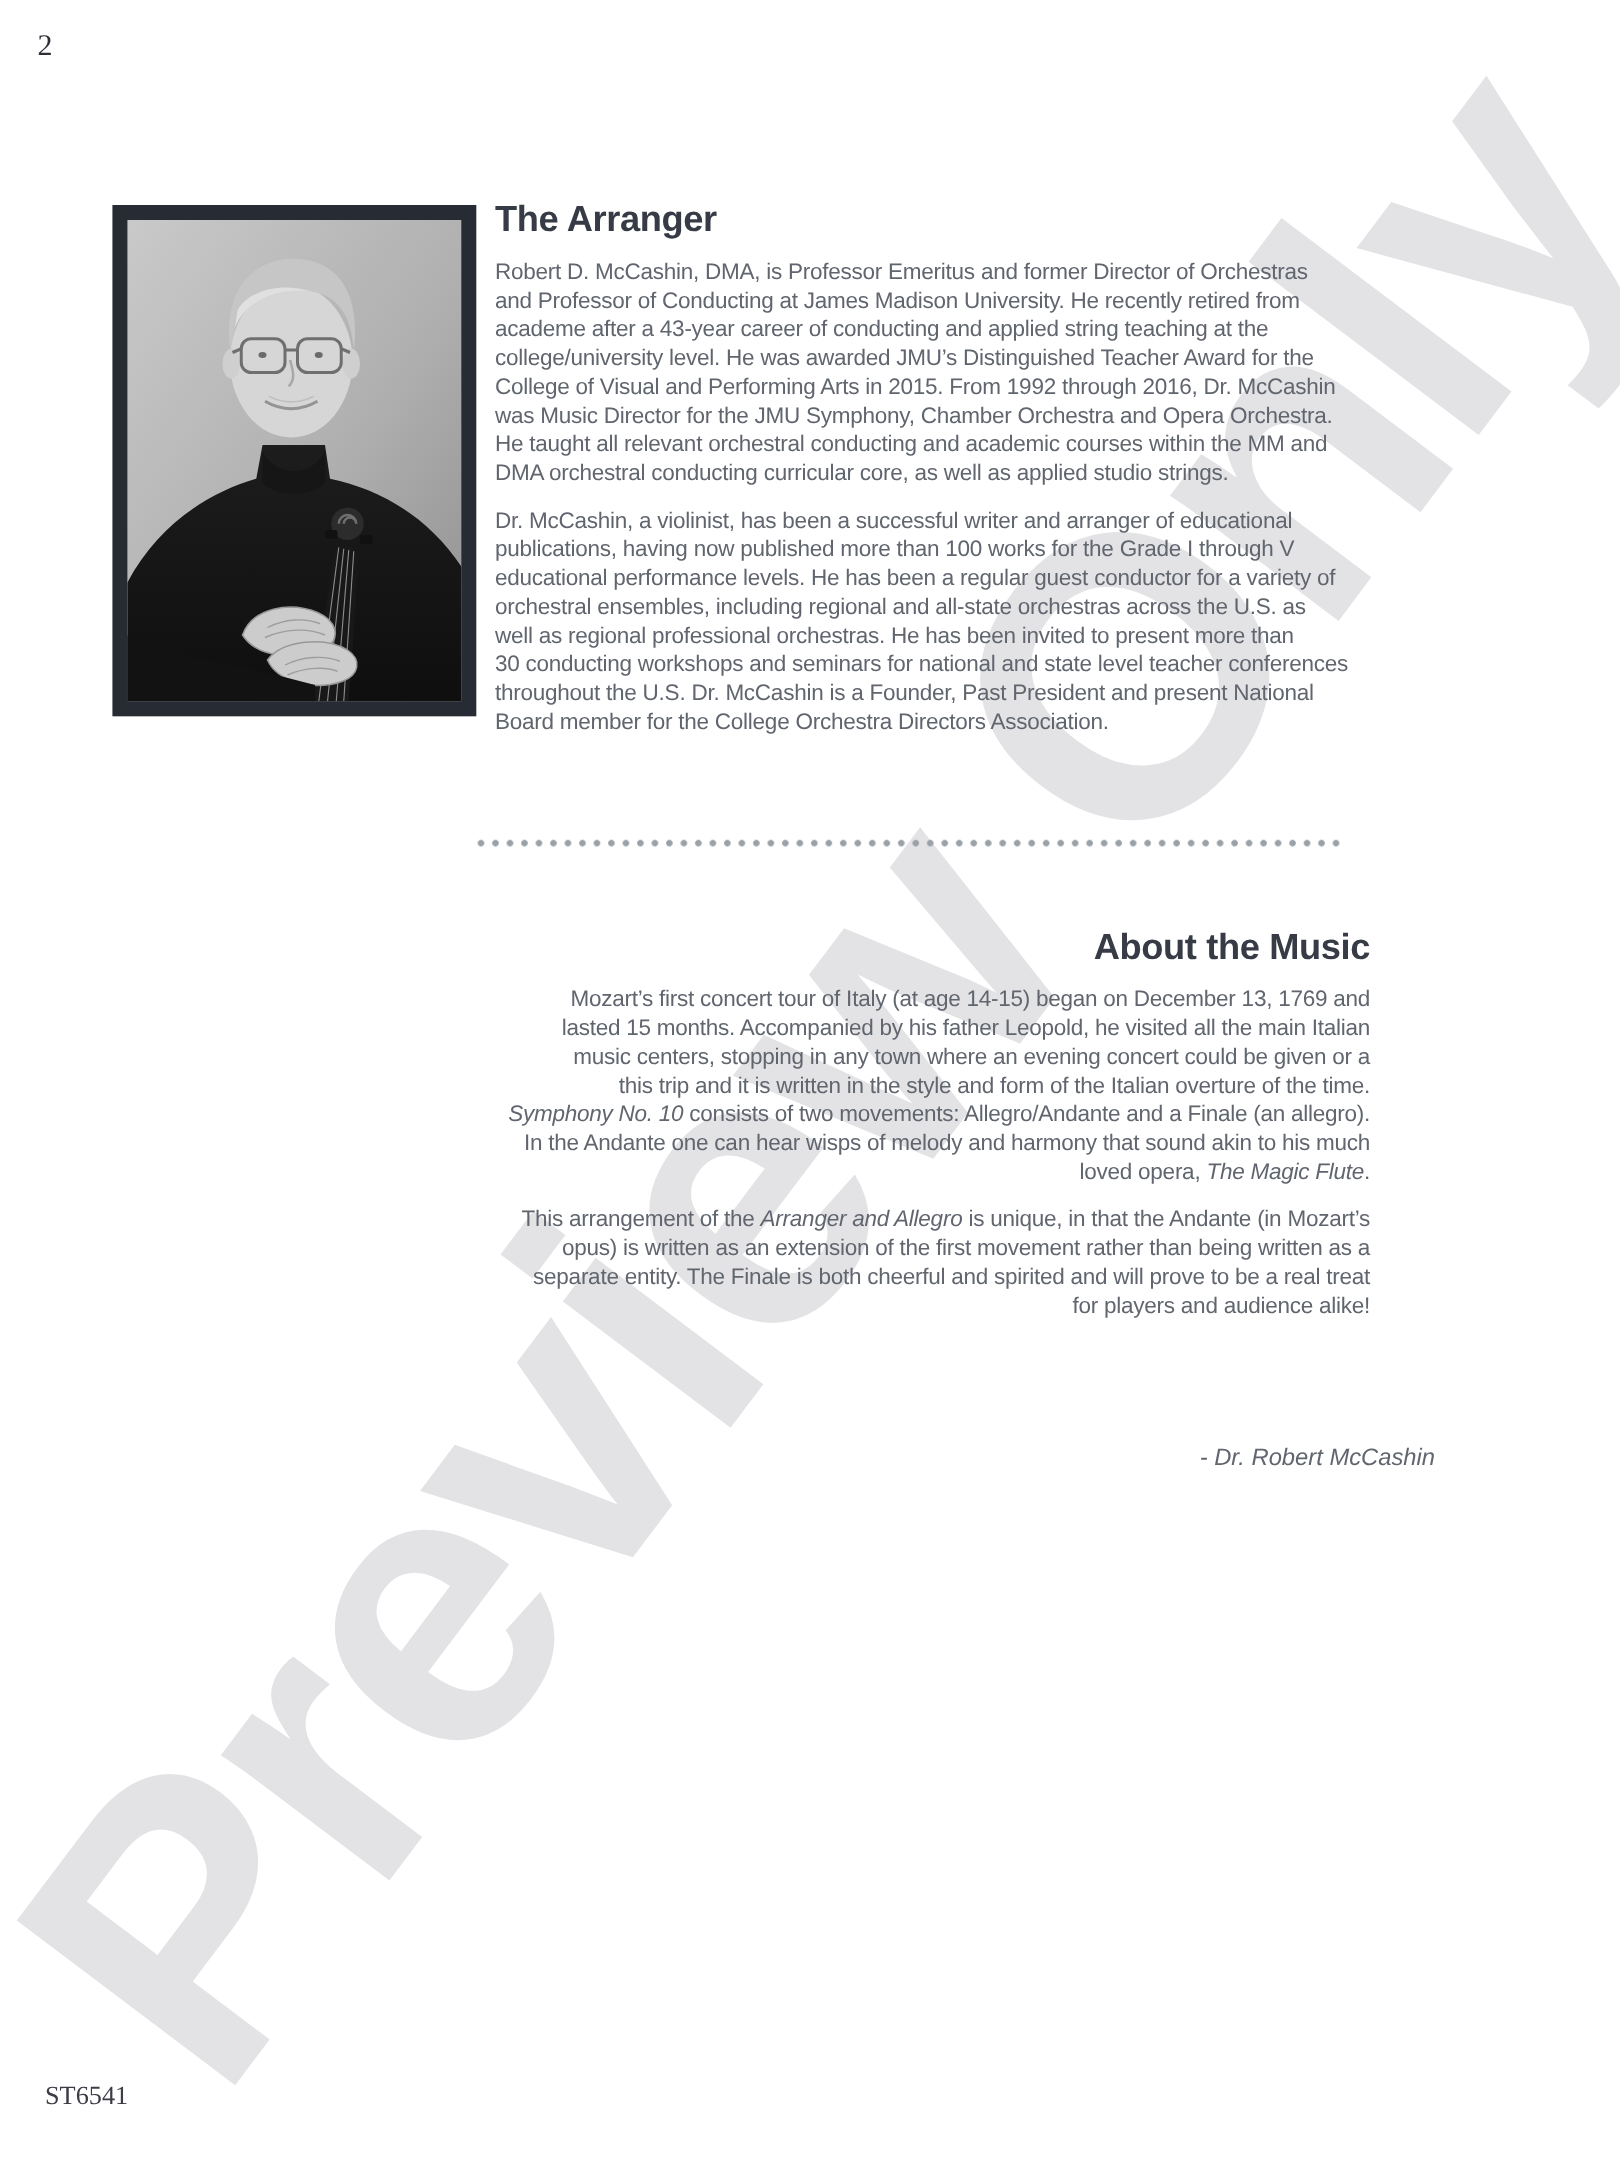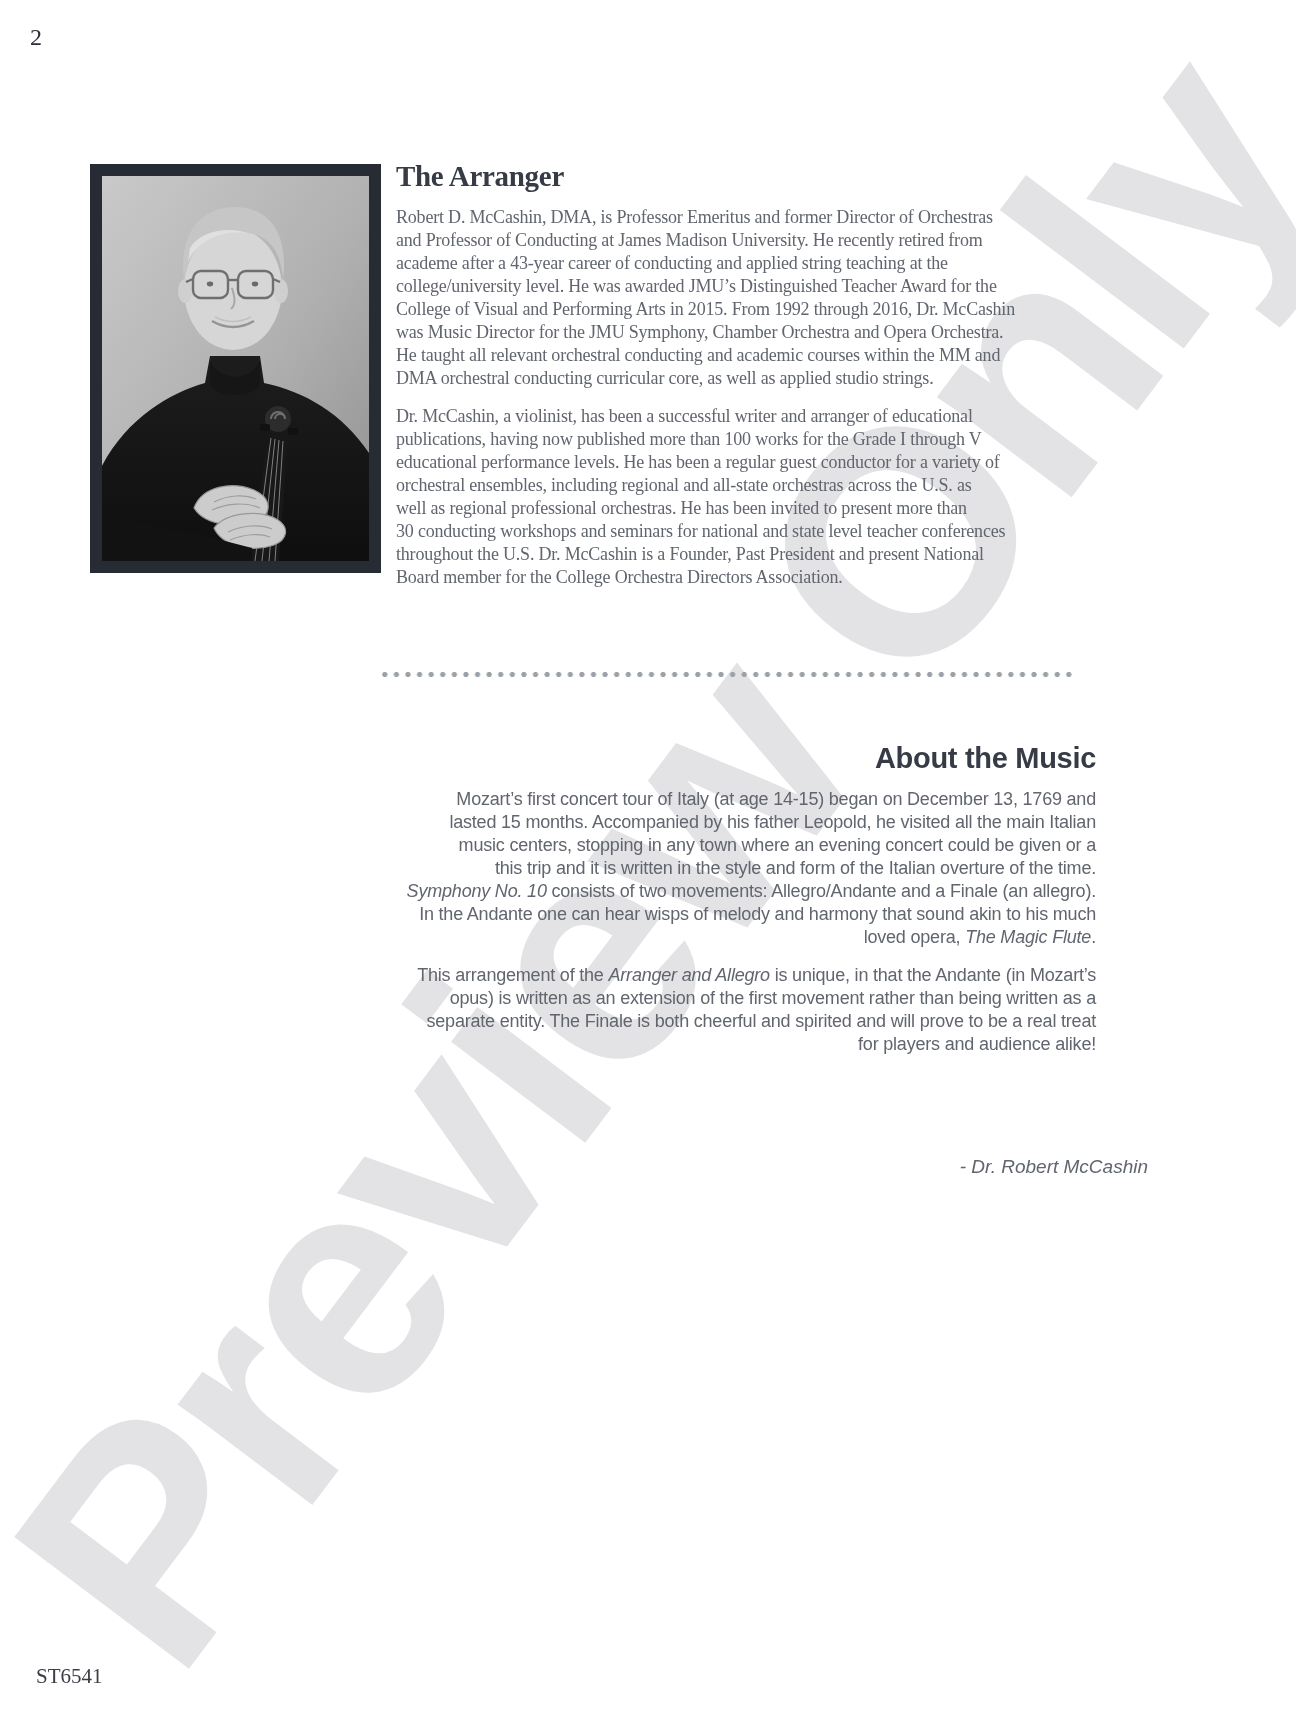--- a/index.html
+++ b/index.html
@@ -56,21 +56,21 @@
   }
   .para{
     margin:0 0 15px 0;
     font-size:18px;
     line-height:23px;
     letter-spacing:-0.2px;
     color:var(--body);
   }
   .para .line{display:block;white-space:nowrap;}
   .para em{font-style:italic;}
-  .arranger{top:160px;font-family:Liberation Serif, serif;}
+  .arranger{top:160px;}
   .about{top:742px;text-align:right;}
   .divider{
     position:absolute;left:379px;top:671px;
     width:694px;height:7px;z-index:2;
     background-image:radial-gradient(circle, var(--dots) 2.3px, rgba(0,0,0,0) 2.9px);
     background-size:11.6px 7px;
     background-repeat:repeat-x;
     background-position:0 center;
   }
   .signature{

